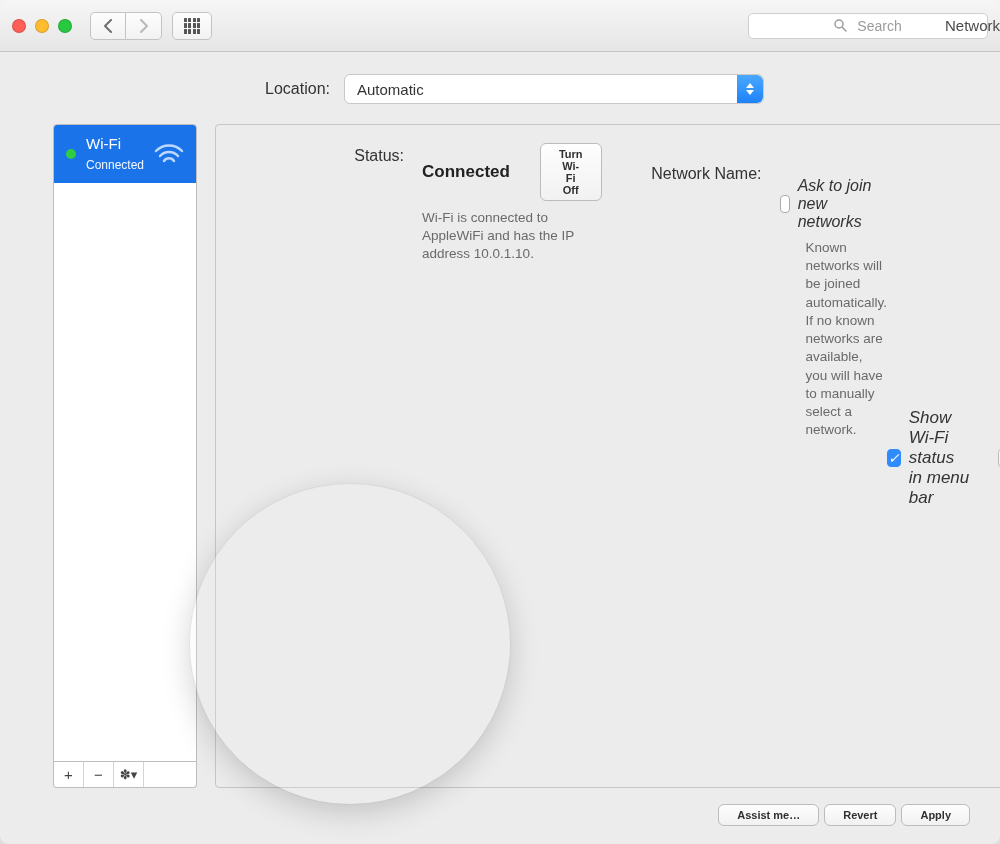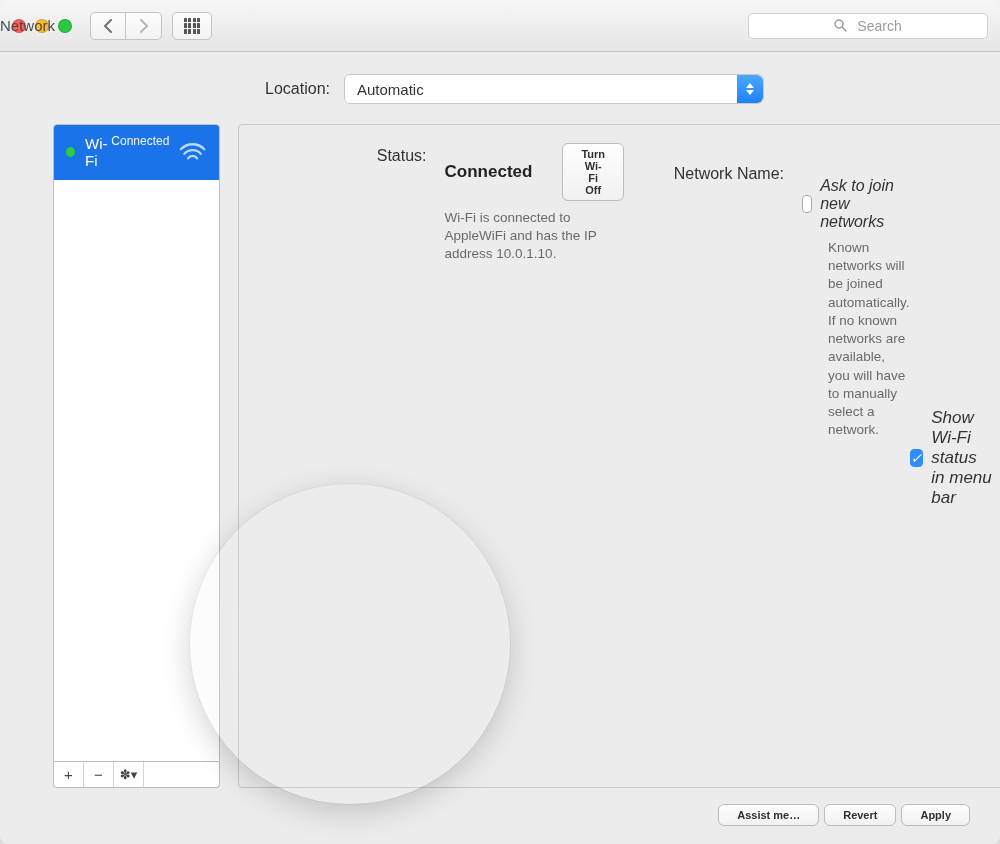--- a/index.html
+++ b/index.html
@@ -48,21 +48,21 @@
 .nav-btn:last-child { border-top-right-radius:5px; border-bottom-right-radius:5px; border-left: none;}
 .apps-btn {
   width: 40px; height: 28px; margin-left: 10px;
   background: linear-gradient(to bottom,#fdfdfd,#f2f2f2);
   border: 1px solid #c3c3c3; border-radius: 5px;
   display: flex; align-items:center; justify-content:center;
 }
 .apps-grid { width: 16px; height:16px; display:grid; grid-template-columns:repeat(4,1fr); grid-template-rows:repeat(3,1fr); gap:1.5px;}
 .apps-grid span { background:#555; border-radius:0.5px;}
 .title {
-  position: absolute; left: 0; right: 0; text-align: left;
+  position: absolute; left: 0; right: 0; text-align: right;
   font-size: 15px; color: #4a4a4a; pointer-events: none;
 }
 .search-box {
   margin-left: auto;
   width: 240px; height: 26px;
   background: #fff; border: 1px solid #cfcfcf; border-radius: 5px;
   display: flex; align-items: center; justify-content: center; gap: 10px;
   color: #9b9b9b; font-size: 14px;
 }
 .body {
@@ -91,21 +91,21 @@
 .sidebar-col { width: 258px; display:flex; flex-direction:column;}
 .sidebar {
   flex:1; background:#fff; border:1px solid #bdbdbd; border-radius:4px 4px 0 0;
   overflow:hidden;
 }
 .svc-item {
   display:flex; align-items:center; gap:10px;
   padding: 10px 12px; background:#1a73e8; color:#fff;
 }
 .status-dot { width:10px;height:10px;border-radius:50%; background:#2ecc40;}
-.svc-text { display:flex; line-height:1.15;}
+.svc-text { display:flex; flex-direction:column; line-height:1.15;gap:7px;}
 .svc-name { font-size:15px;}
 .svc-status { font-size:12px; opacity:0.95;}
 .wifi-fan { margin-left:auto; }
 .sidebar-tools {
   display:flex; height:26px; border:1px solid #bdbdbd; border-top:none;
   border-radius: 0 0 4px 4px; background:#fff;
 }
 .tool { width:30px; display:flex;align-items:center;justify-content:center; border-right:1px solid #d4d4d4; font-size:15px; color:#444;}
 .tool.gear { font-size:13px;}
 .tool.flex { flex:1; border-right:none;}

